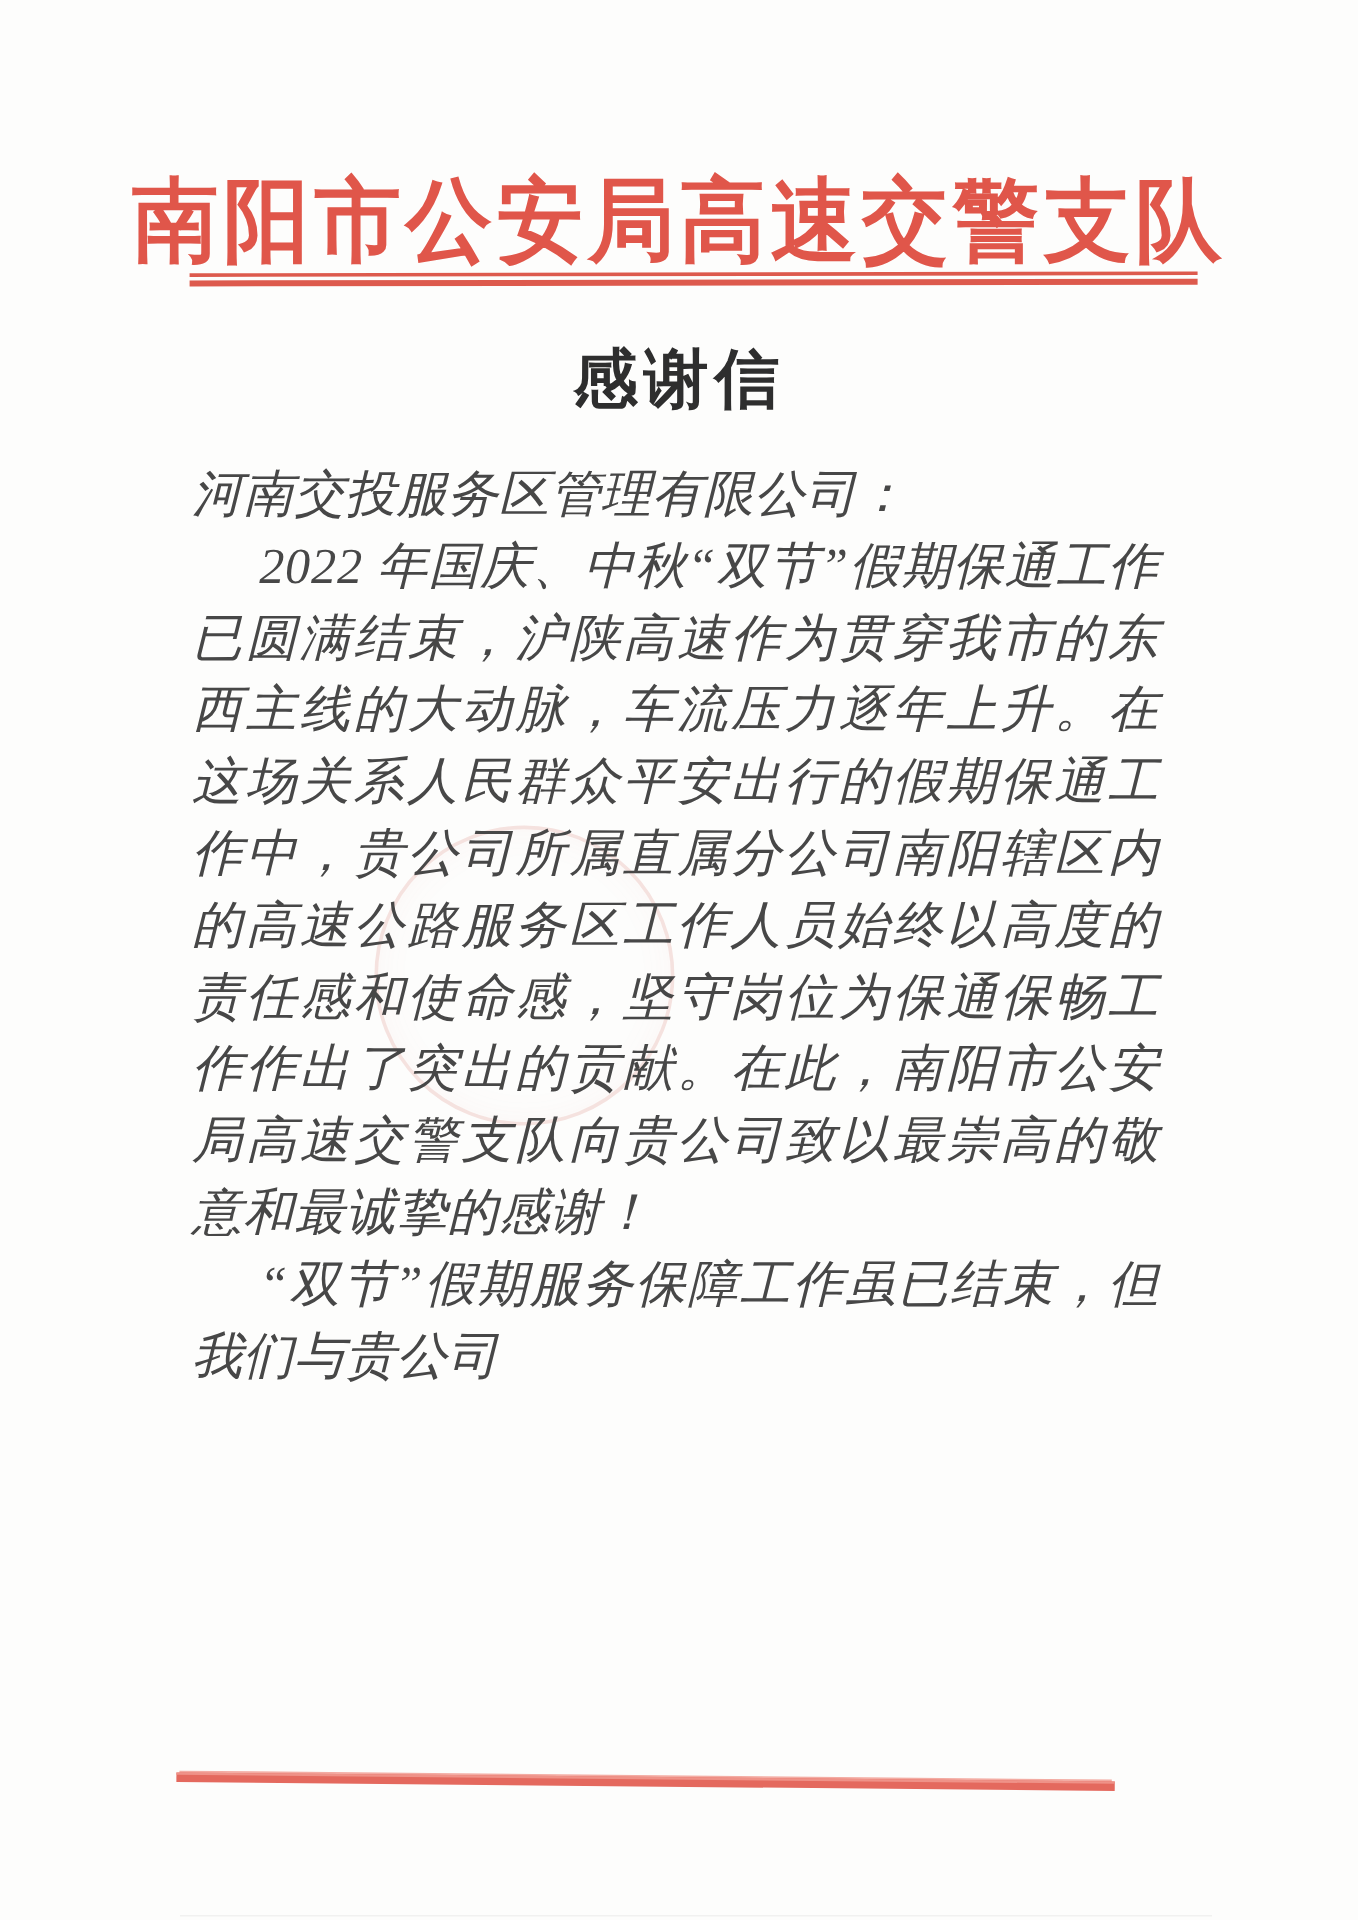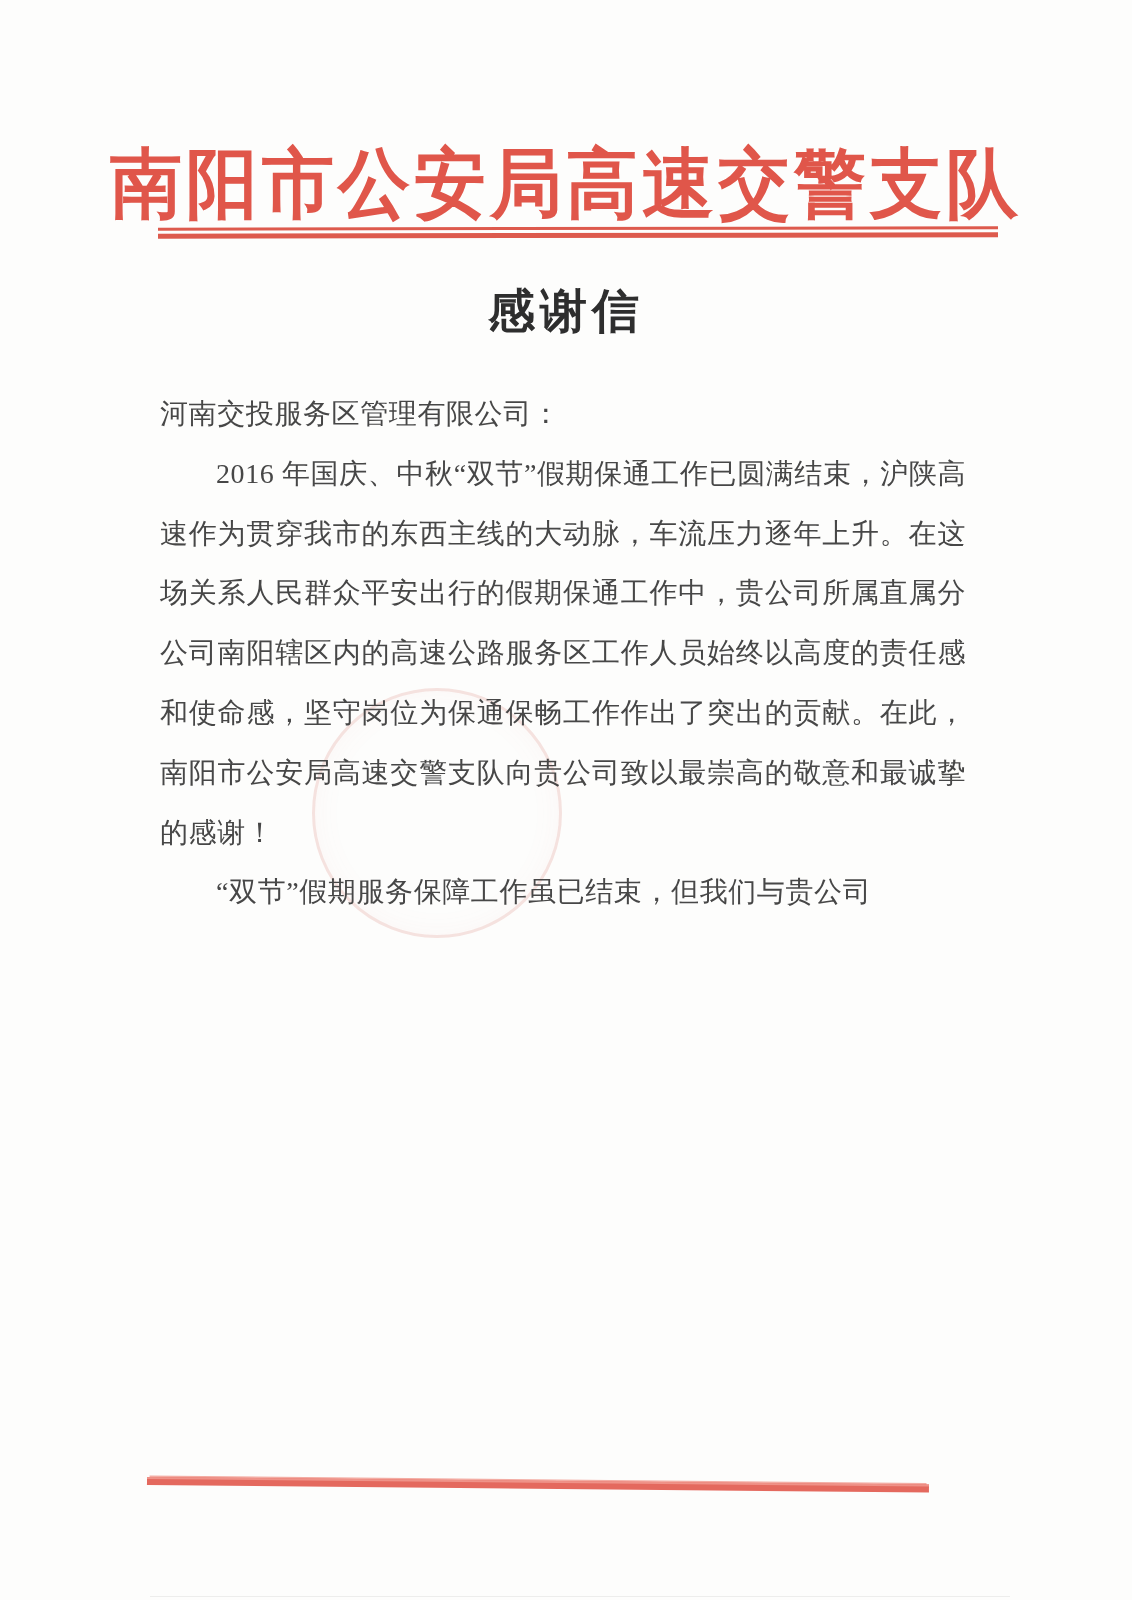--- a/index.html
+++ b/index.html
@@ -37,21 +37,21 @@
     border-bottom: 5px solid #dd5a4d;
     transform: rotate(-0.1deg);
   }
   
   .letter-title {
     position: absolute;
     top: 280px;
     left: 0;
     width: 100%;
     text-align: center;
-    font-size: 47px;
+    font-size: 54px;
     font-weight: bold;
     letter-spacing: 5px;
     color: #2e2e2e;
   }
   
   .stamp-mark {
     position: absolute;
     top: 688px;
     left: 312px;
     width: 244px;
@@ -60,24 +60,25 @@
     border: 3px solid rgba(216, 118, 108, 0.20);
     box-shadow: inset 0 0 30px rgba(216, 118, 108, 0.05);
   }
   
   .letter-body {
     position: absolute;
     top: 384px;
     left: 160px;
     width: 806px;
     color: #474747;
-    font-size: 28px;
+    font-size: 42px;
     line-height: 59.8px;
     letter-spacing: 0.6px;
     text-align: justify;
+    font-style: italic;
   }
   .letter-body p { margin: 0; }
   .letter-body p.indented { text-indent: 56px; }
   .salutation { text-align: left; }
   
   .bottom-rule {
     position: absolute;
     top: 1477px;
     left: 147px;
     width: 782px;
@@ -106,21 +107,21 @@
   <div class="letterhead">南阳市公安局高速交警支队</div>
 
   <div class="header-rule"></div>
 
   <div class="letter-title">感谢信</div>
 
   <div class="stamp-mark"></div>
 
   <div class="letter-body">
     <p class="salutation">河南交投服务区管理有限公司：</p>
-    <p class="indented">2016 年国庆、中秋“双节”假期保通工作已圆满结束，沪陕高速作为贯穿我市的东西主线的大动脉，车流压力逐年上升。在这场关系人民群众平安出行的假期保通工作中，贵公司所属直属分公司南阳辖区内的高速公路服务区工作人员始终以高度的责任感和使命感，坚守岗位为保通保畅工作作出了突出的贡献。在此，南阳市公安局高速交警支队向贵公司致以最崇高的敬意和最诚挚的感谢！</p>
+    <p class="indented">2022 年国庆、中秋“双节”假期保通工作已圆满结束，沪陕高速作为贯穿我市的东西主线的大动脉，车流压力逐年上升。在这场关系人民群众平安出行的假期保通工作中，贵公司所属直属分公司南阳辖区内的高速公路服务区工作人员始终以高度的责任感和使命感，坚守岗位为保通保畅工作作出了突出的贡献。在此，南阳市公安局高速交警支队向贵公司致以最崇高的敬意和最诚挚的感谢！</p>
     <p class="indented">“双节”假期服务保障工作虽已结束，但我们与贵公司</p>
   </div>
 
   <div class="bottom-rule"></div>
 
   <div class="scan-edge"></div>
 
 </div>
 
 </body></html>

